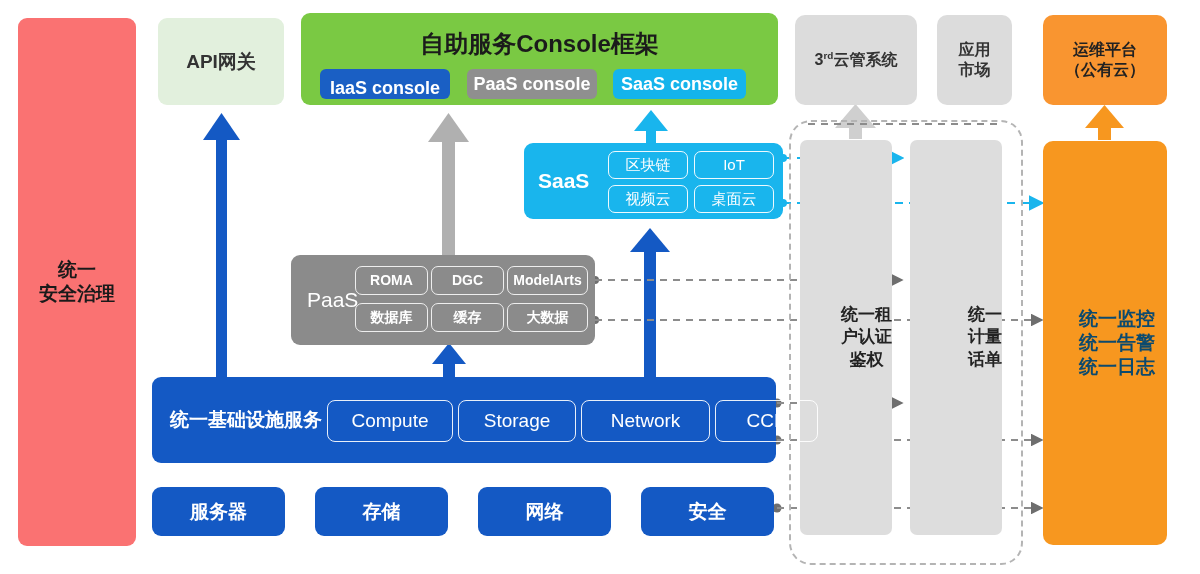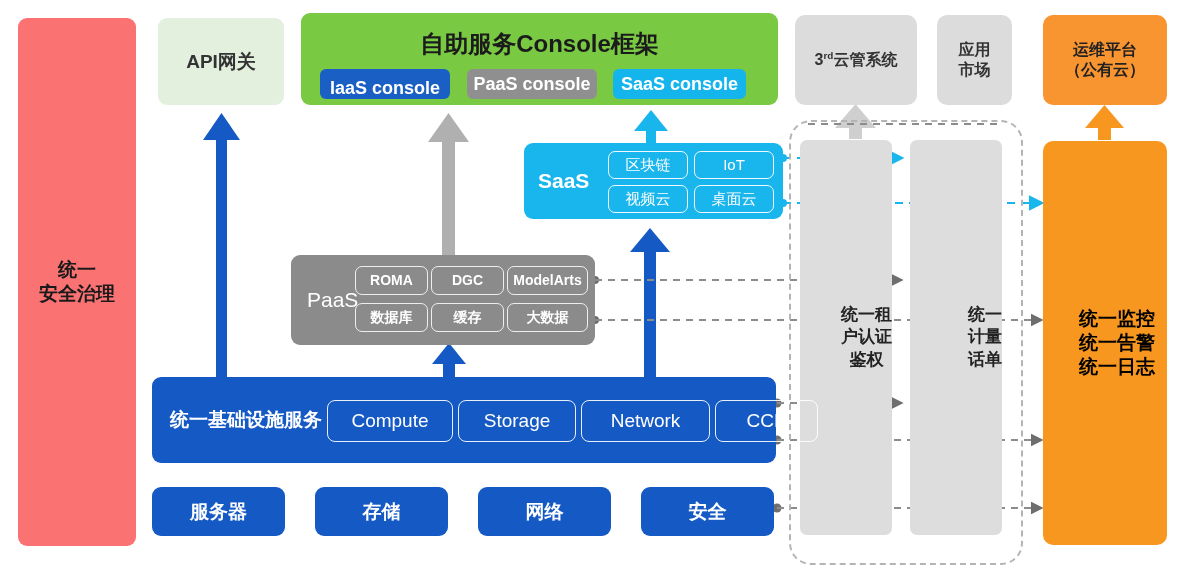--- a/index.html
+++ b/index.html
@@ -37,21 +37,21 @@
 
   
   .infra{background:#1459c4;border-radius:9px;}
   .infra-label{position:absolute;color:#fff;font-size:19px;font-weight:600;left:18px;top:50%;transform:translateY(-50%);}
   .ichip{position:absolute;display:flex;align-items:center;justify-content:center;border:1.6px solid rgba(255,255,255,.9);border-radius:8px;color:#fff;font-size:19px;font-weight:500;}
 
   
   .bbox{background:#1459c4;color:#fff;font-size:19px;font-weight:600;border-radius:9px;}
 
   
-  .ops{background:#f7971f;color:#000000;font-size:19px;font-weight:600;border-radius:10px;padding-left:24px;}
+  .ops{background:#f7971f;color:#0c4a6e;font-size:19px;font-weight:600;border-radius:10px;padding-left:24px;}
 
   
   .dashwrap{position:absolute;border:2px dashed #b4b4b4;border-radius:22px;box-sizing:border-box;}
   .graycol{position:absolute;background:#dddddd;border-radius:7px;display:flex;align-items:center;justify-content:flex-end;color:#222;font-size:17px;font-weight:600;line-height:1.3;text-align:center;}
 
   svg.layer{position:absolute;left:0;top:0;width:1200px;height:574px;pointer-events:none;}
   sup{font-size:.62em;vertical-align:super;}
 </style>
 </head>
 <body>

